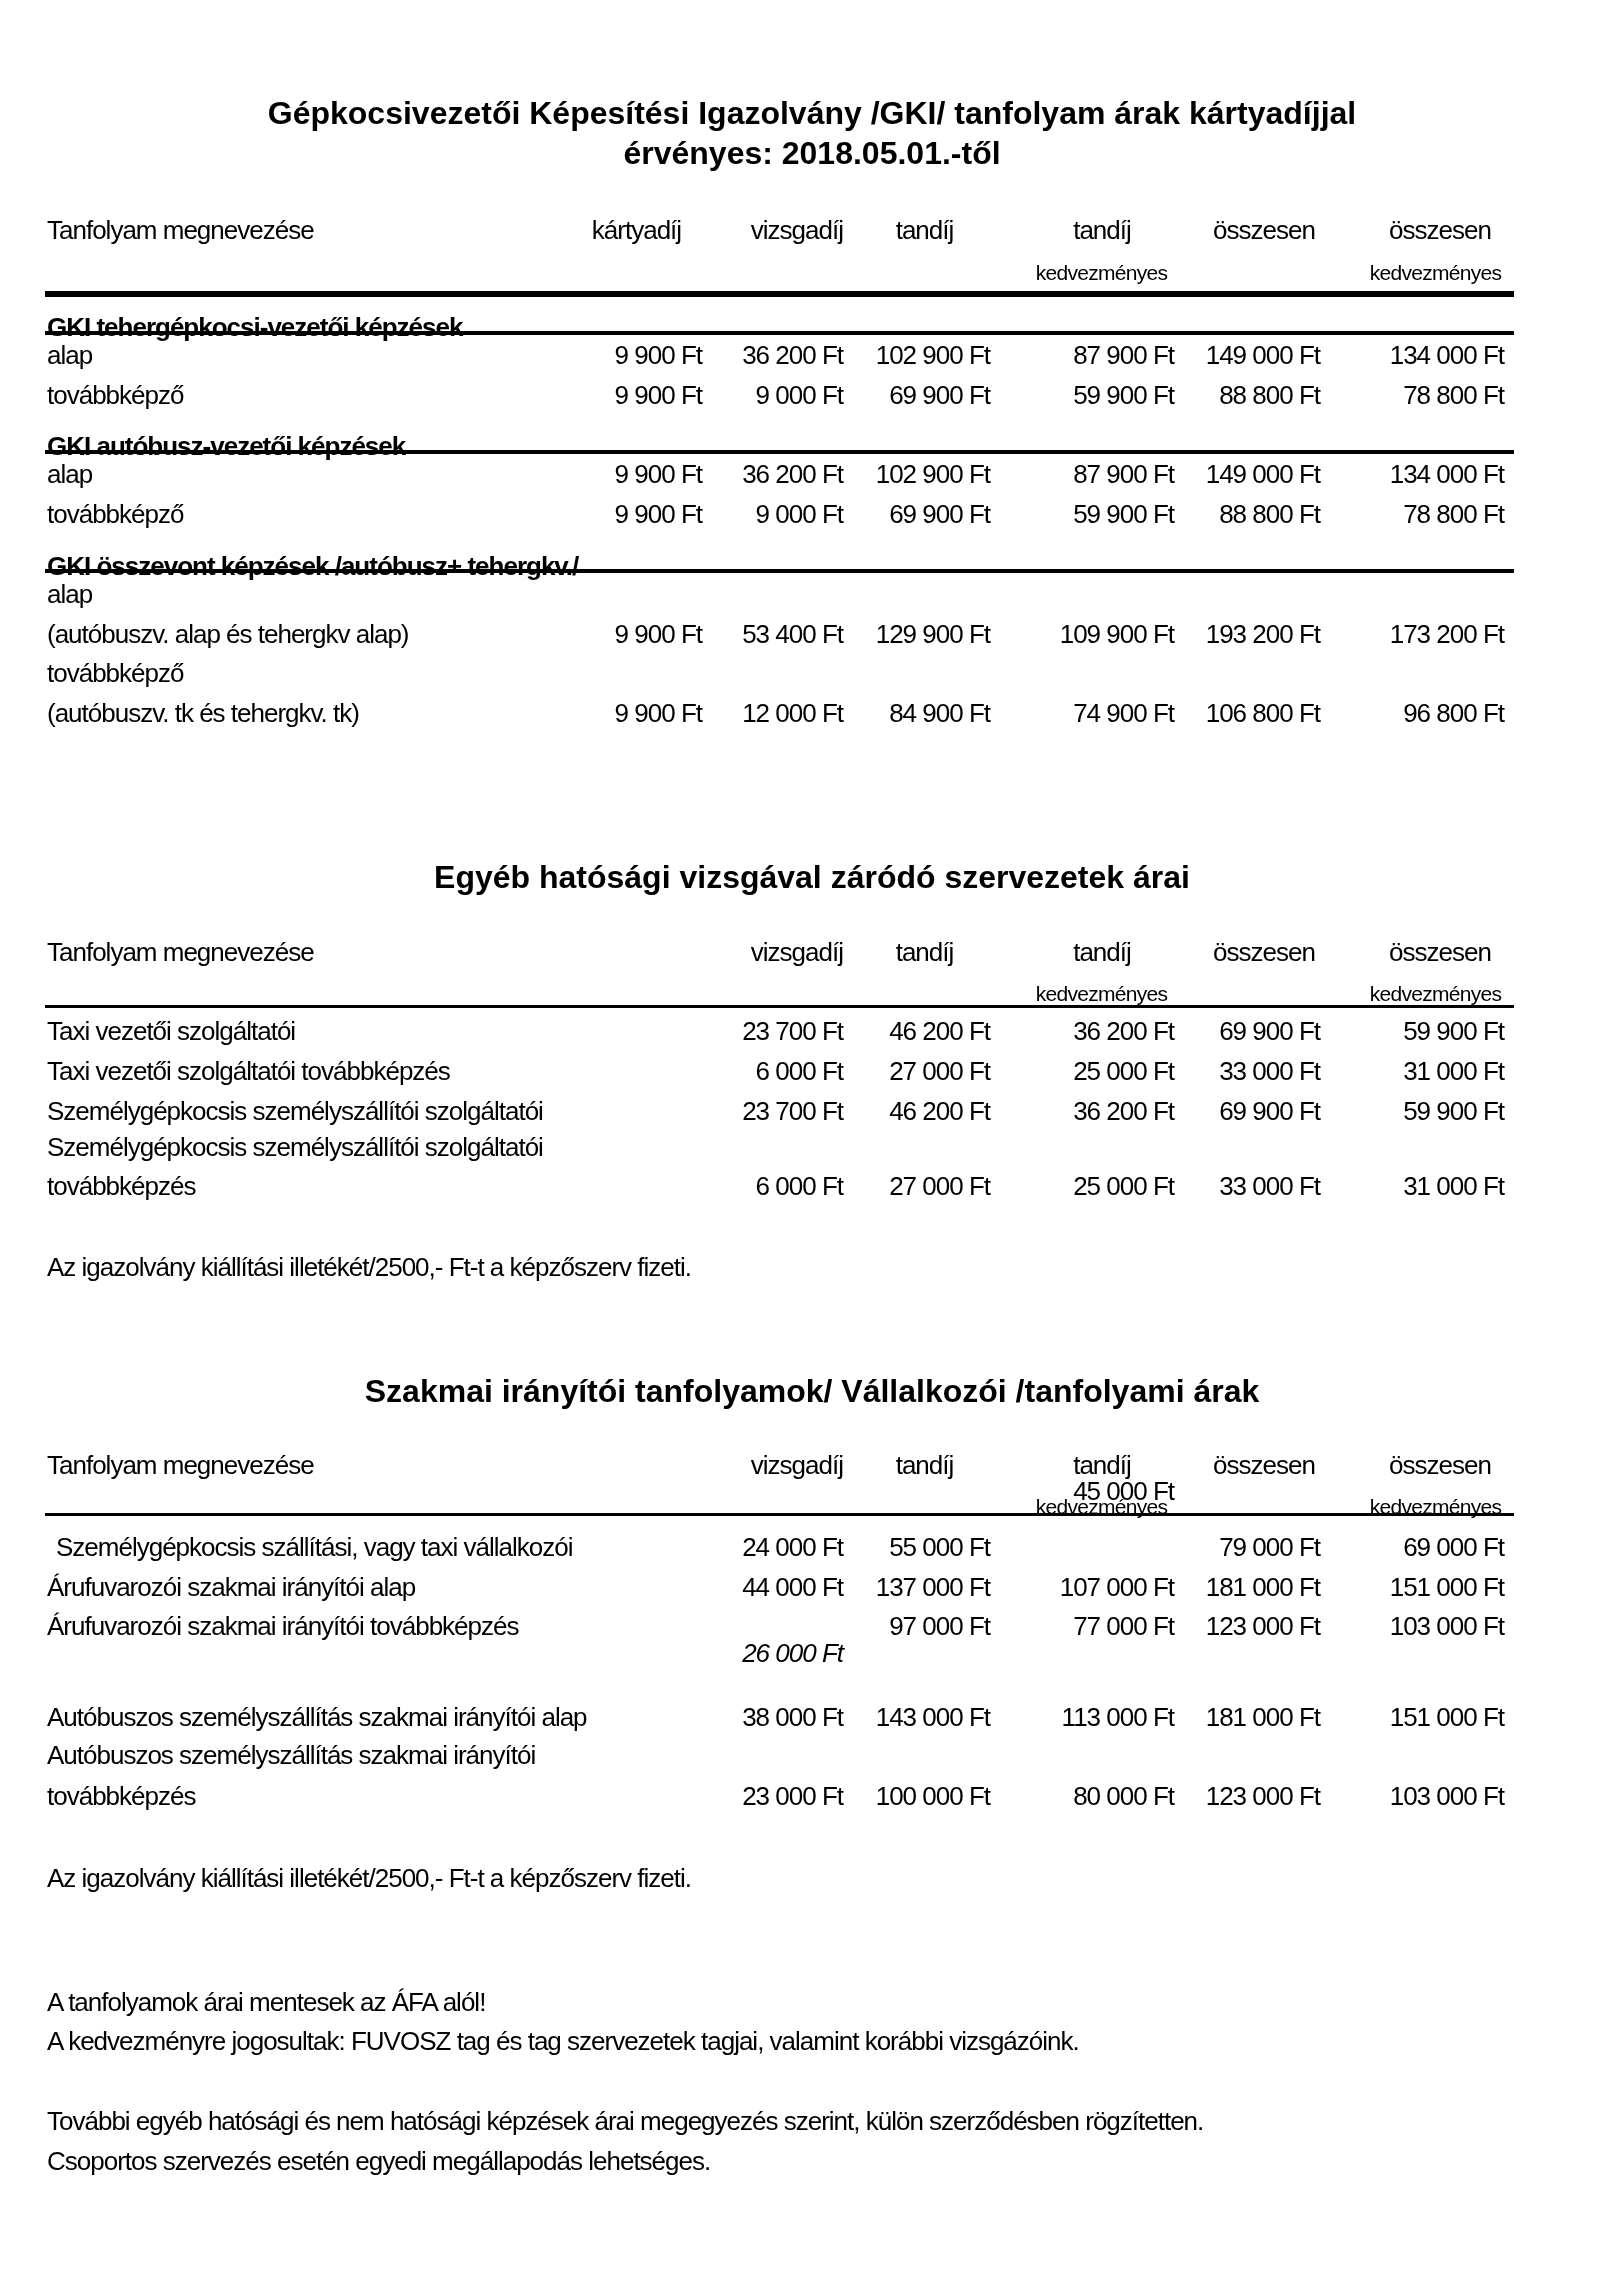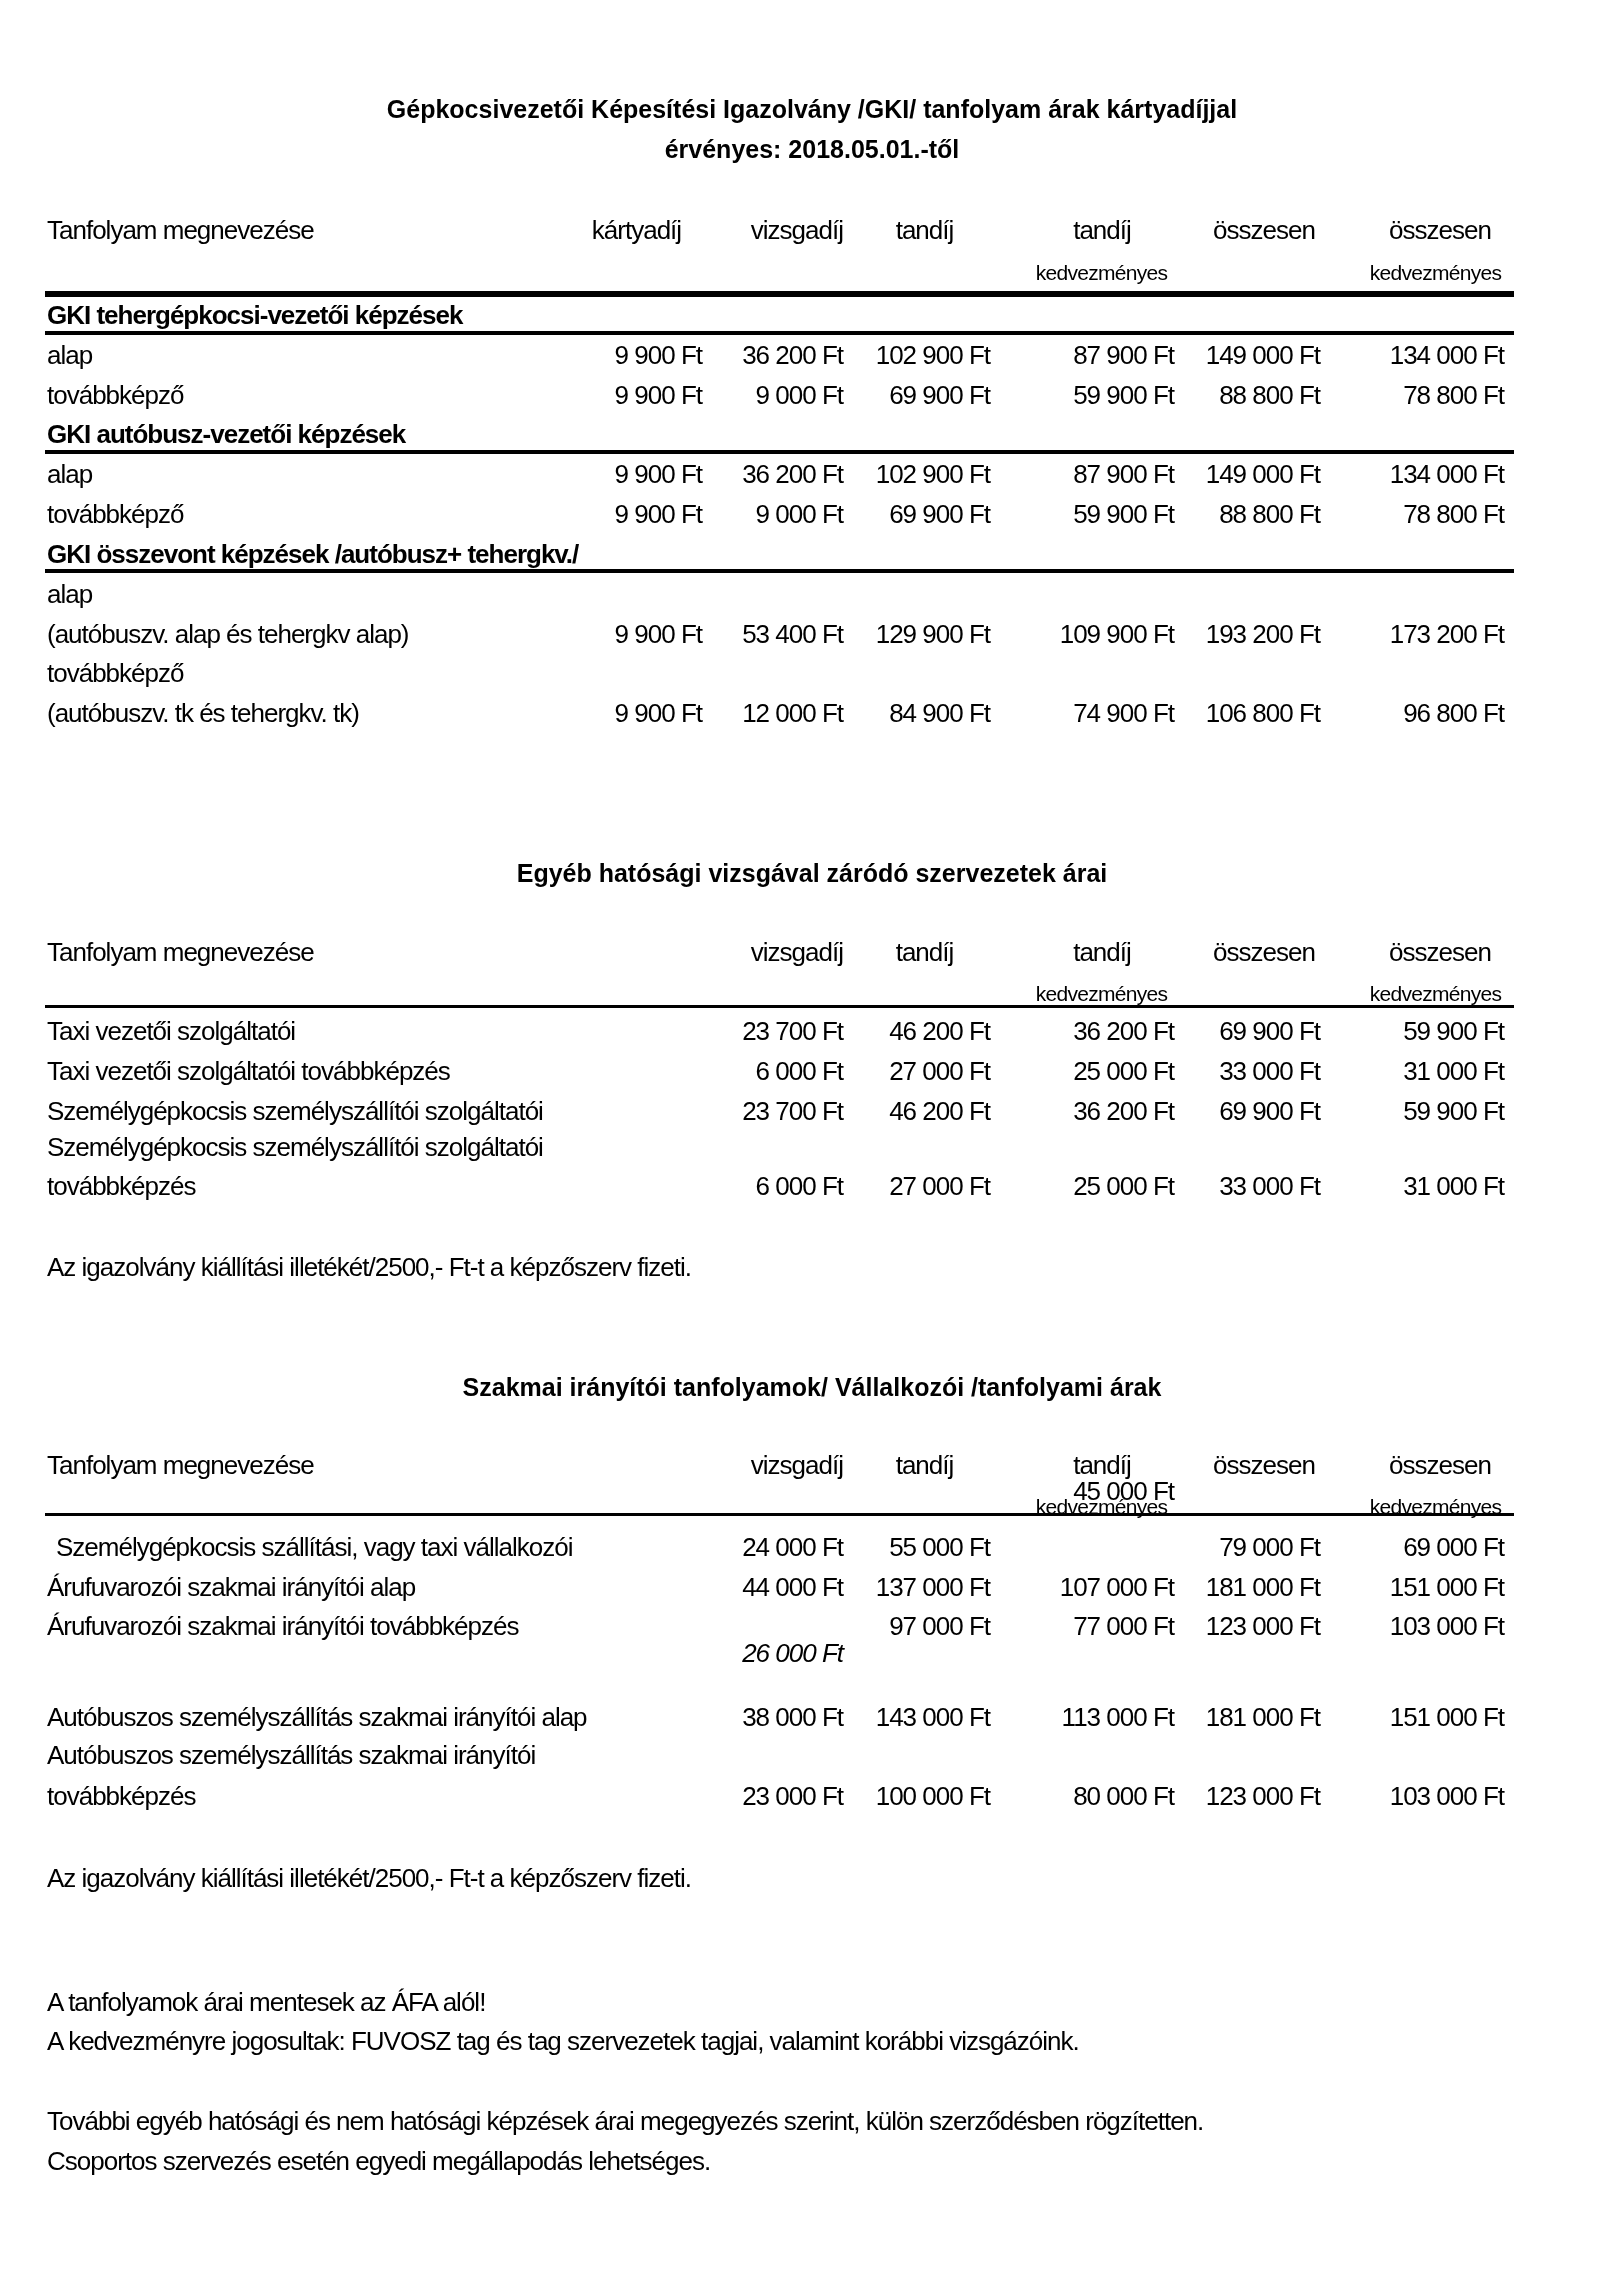--- a/index.html
+++ b/index.html
@@ -1,23 +1,23 @@
 <!DOCTYPE html>
 <html style="font-size:10.5px"><head>
 <meta charset="utf-8">
 <style>
   html, body { margin: 0; padding: 0; background: #ffffff; }
   body {
     width: 1624px; height: 2295px; position: relative; overflow: hidden;
     font-family: "Liberation Sans", sans-serif; color: #000;
   }
   .abs { position: absolute; white-space: nowrap; line-height: 1; }
-  .title { font-weight: bold; font-size: 25px; left: 0; width: 1624px; text-align: center; }
+  .title { font-weight: bold; font-size: 32px; left: 0; width: 1624px; text-align: center; }
   .t { font-size: 26px; letter-spacing: -1px; }
-  .b { font-weight: bold; }
+  .b { font-weight: bold; margin-top: 12px; }
   .small { font-size: 21px; letter-spacing: -0.7px; }
   .r { text-align: right; }
   .c { text-align: center; }
   .rule { position: absolute; left: 45px; width: 1469px; background: #000; }
   .thick { height: 5.9px; }
   .med { height: 3.9px; }
   .thin { height: 3.3px; }
   .note { font-size: 26px; letter-spacing: -1px; }
 </style>
 </head>

